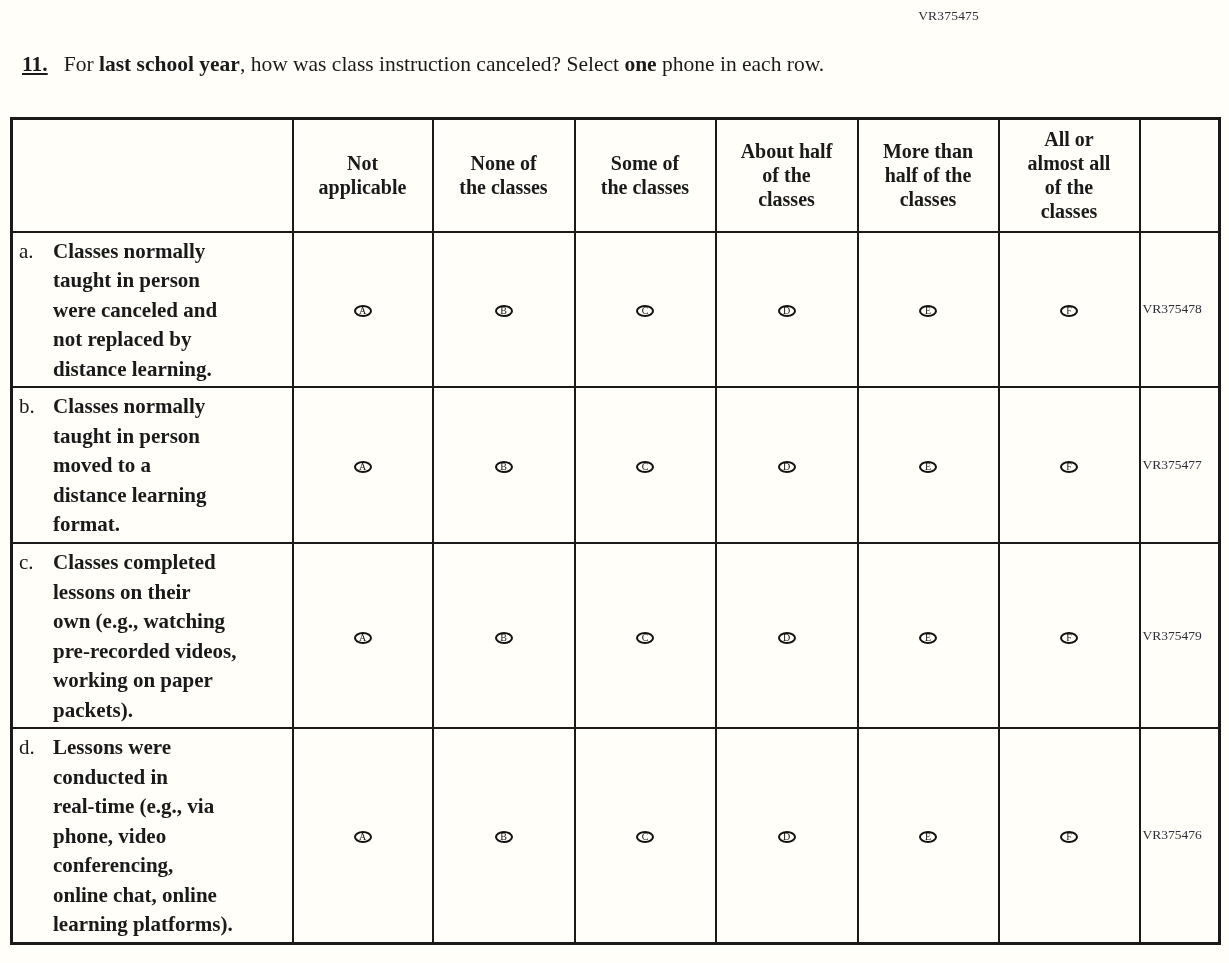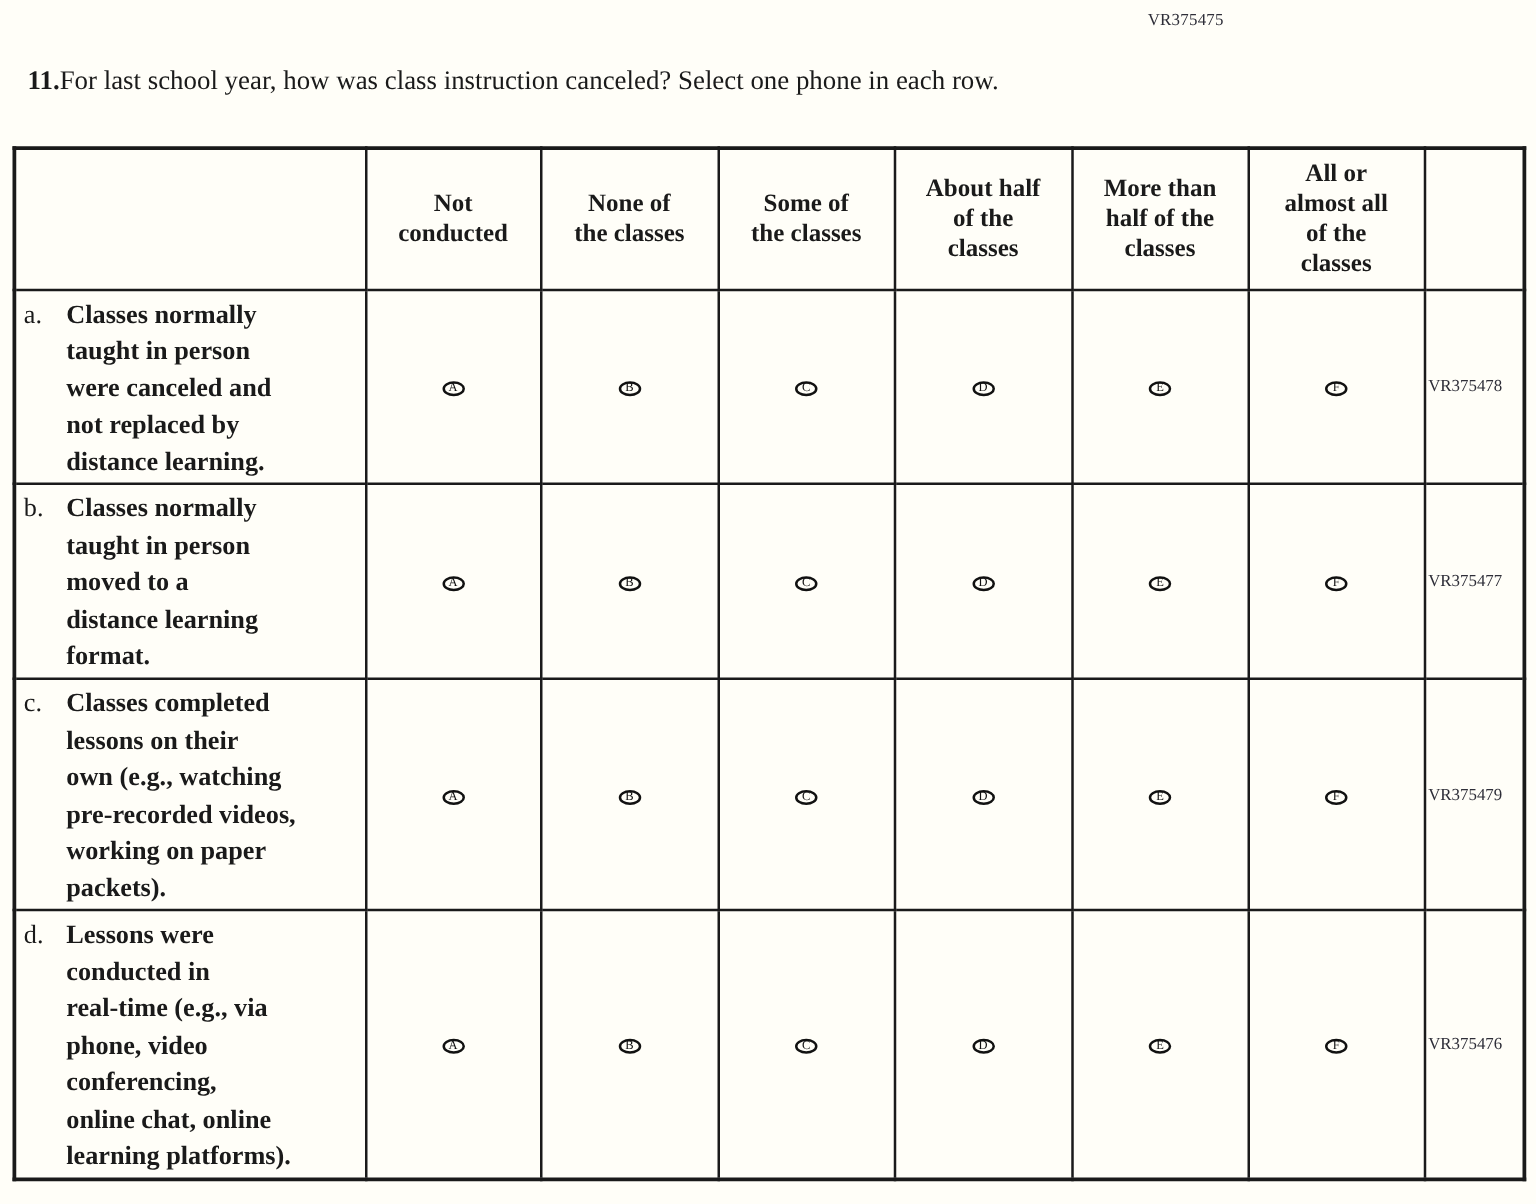--- a/index.html
+++ b/index.html
@@ -25,22 +25,22 @@
 
   .question {
     position: absolute;
     top: 50px;
     left: 22px;
     right: 14px;
     font-size: 21.5px;
     line-height: 28px;
     white-space: nowrap;
   }
-  .q-num { font-weight: bold; margin-right: 0; }
-  .q-bold { font-weight: normal; }
+  .q-num { font-weight: bold; margin-right: 16px; text-decoration: underline; }
+  .q-bold { font-weight: bold; }
 
   table.grid {
     position: absolute;
     top: 117px;
     left: 10px;
     width: 1208px;
     border-collapse: collapse;
     table-layout: fixed;
     background: #fffef8;
   }
@@ -126,21 +126,21 @@
         <col class="c-opt">
         <col class="c-opt" style="width:142px">
         <col class="c-opt">
         <col class="c-opt">
         <col class="c-code">
     </colgroup>
     <thead>
       <tr>
         <th></th>
         <th><span class="hdr">Not
-conducted</span></th>
+applicable</span></th>
         <th><span class="hdr">None of
 the classes</span></th>
         <th><span class="hdr">Some of
 the classes</span></th>
         <th><span class="hdr">About half
 of the
 classes</span></th>
         <th><span class="hdr">More than
 half of the
 classes</span></th>

